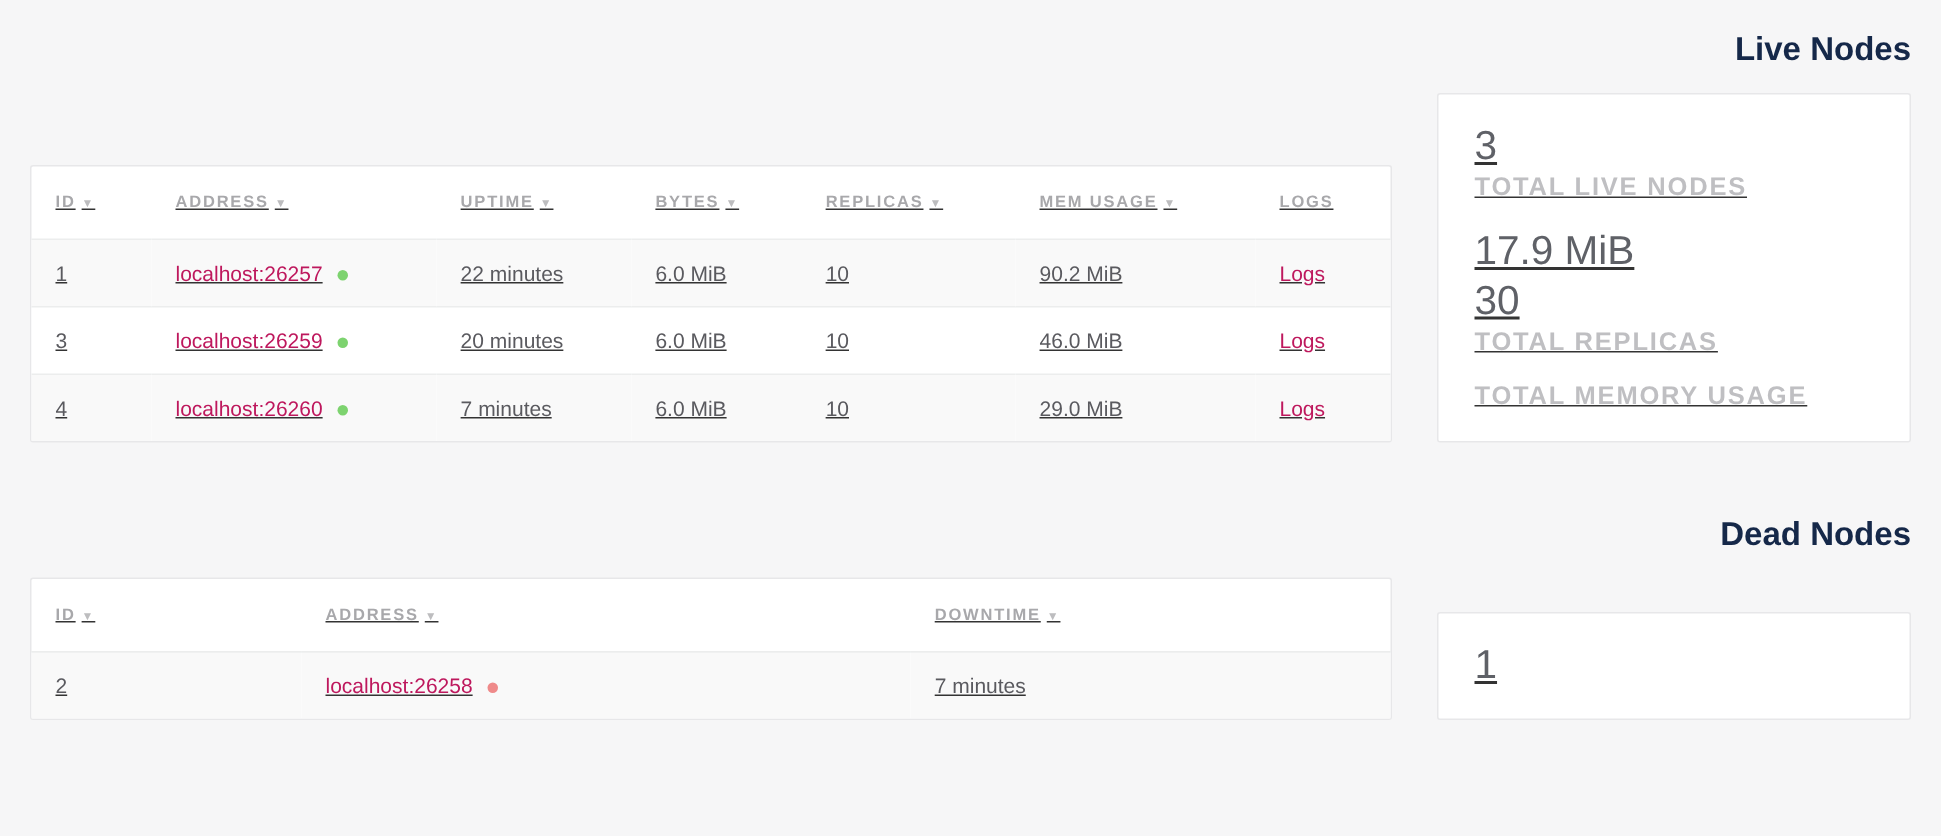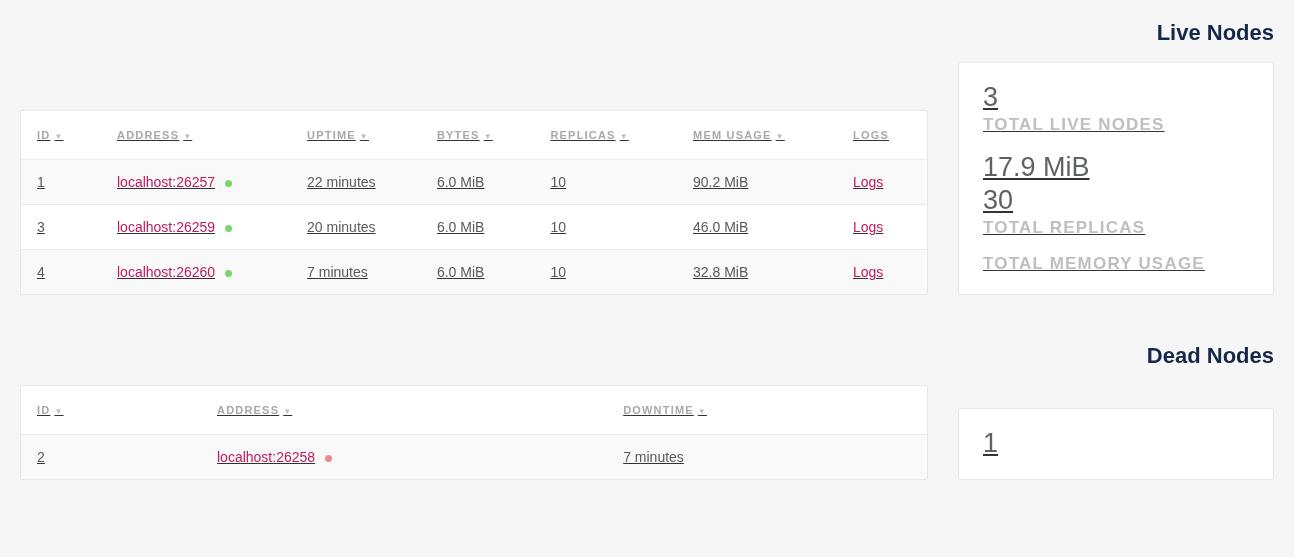--- a/index.html
+++ b/index.html
@@ -132,21 +132,21 @@
           <td>10</td>
           <td>46.0 MiB</td>
           <td><span class="link">Logs</span></td>
         </tr>
         <tr>
           <td>4</td>
           <td><span class="link">localhost:26260</span><span class="status-dot status-green"></span></td>
           <td>7 minutes</td>
           <td>6.0 MiB</td>
           <td>10</td>
-          <td>32.8 MiB</td>
+          <td>29.0 MiB</td>
           <td><span class="link">Logs</span></td>
         </tr>
       </tbody>
     </table>
   </div>
   <div class="summary">
     <div class="stat-value">3</div>
     <div class="stat-label">TOTAL LIVE NODES</div>
     <div class="stat-value">17.9 MiB</div>
     <div class="stat-value">30</div>

